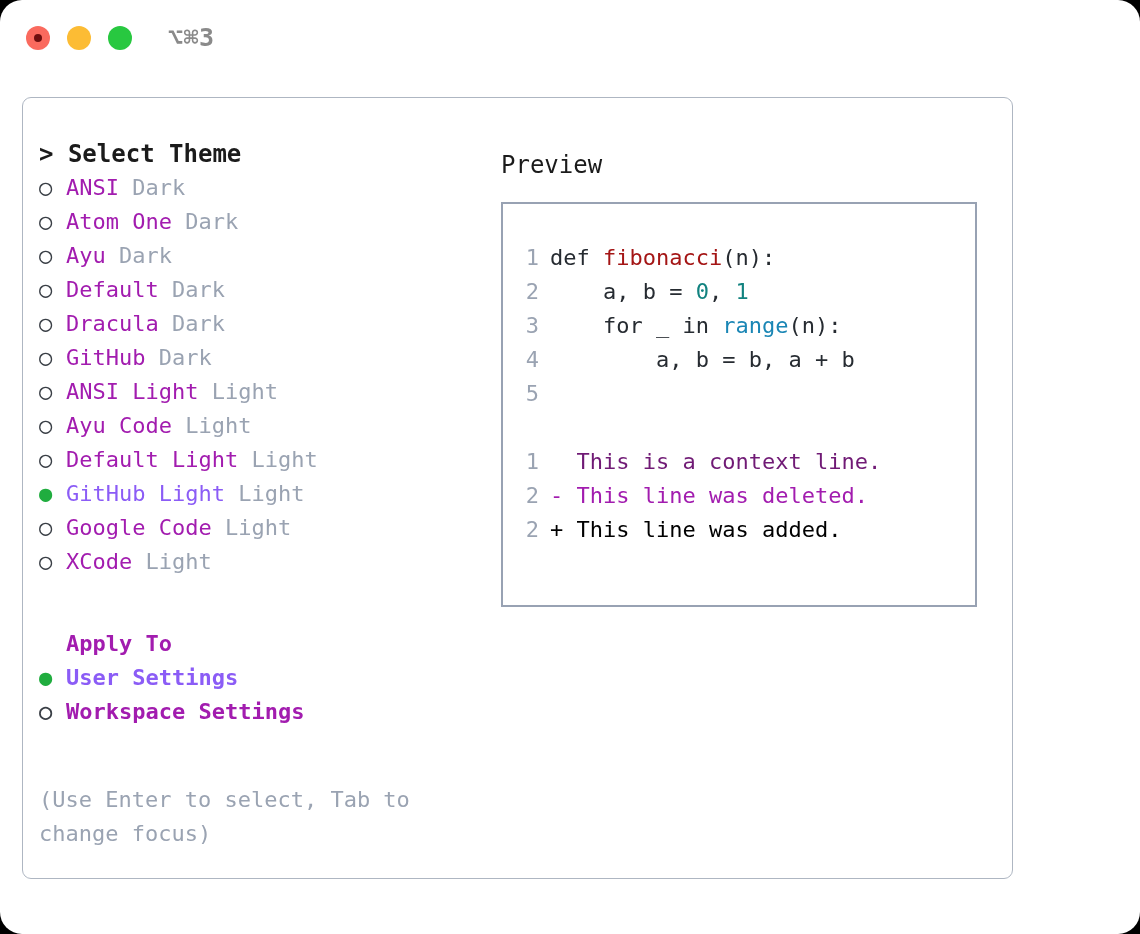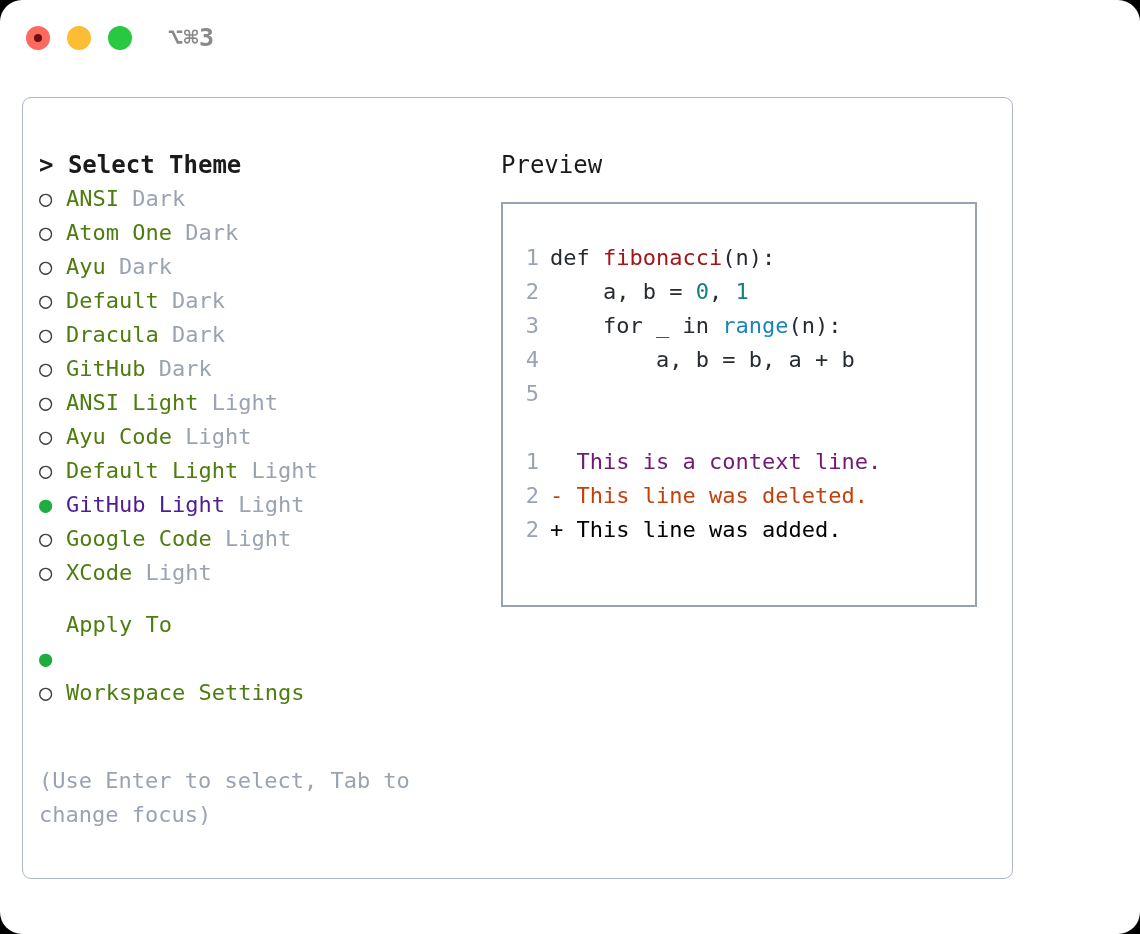--- a/index.html
+++ b/index.html
@@ -85,21 +85,21 @@
   .panel-body {
     position: absolute;
     left: 0; top: 0;
     width: 100%; height: 100%;
   }
 
   
   .left-col {
     position: absolute;
     left: 16px;
-    top: 50px;
+    top: 39px;
     width: 440px;
   }
 
   .section-title {
     font-size: 24px;
     font-weight: 700;
     color: #1b1b1b;
     line-height: 34px;
     white-space: pre;
     letter-spacing: 0px;
@@ -118,25 +118,25 @@
     width: 27px;
     flex: 0 0 27px;
     text-align: left;
     font-size: 22px;
     line-height: 34px;
   }
   .marker-empty { color: #3a3f46; }
   .marker-filled { color: #20ad3f; }
   .marker-blank { color: transparent; }
 
-  .opt-label { color: #4d7c0f; }
-  .opt-label.sel { color: #4c1d95; }
+  .opt-label { color: #a21caf; }
+  .opt-label.sel { color: #8b5cf6; }
   .opt-variant { color: #9aa3b2; }
 
-  .apply-section { margin-top: 18px; }
+  .apply-section { margin-top: 48px; font-weight: bold; }
 
   .hint {
     margin-top: 54px;
     font-size: 22px;
     line-height: 34px;
     color: #9aa3b2;
     width: 400px;
     white-space: normal;
     word-spacing: 0px;
   }
@@ -186,21 +186,21 @@
     margin-right: 11px;
   }
   .code-text { color: #262b31; }
   .tok-fn   { color: #a41515; }
   .tok-call { color: #1a86b5; }
   .tok-num  { color: #11827f; }
 
   .code-gap { height: 34px; }
 
   .diff-ctx { color: #701a75; }
-  .diff-del { color: #c2410c; }
+  .diff-del { color: #a21caf; }
   .diff-add { color: #000000; }
 </style>
 </head>
 <body>
 
 <div class="window">
 
   <div class="titlebar">
     <div class="lights">
       <span class="light light-close"></span>
@@ -231,21 +231,21 @@
             <div class="opt-row"><span class="marker marker-empty">○</span><span class="opt-label">Google Code</span><span class="opt-variant"> Light</span></div>
             <div class="opt-row"><span class="marker marker-empty">○</span><span class="opt-label">XCode</span><span class="opt-variant"> Light</span></div>
           </div>
 
         <div class="apply-section">
           <div class="opt-row">
             <span class="marker marker-blank">&nbsp;</span>
             <span class="opt-label">Apply To</span>
           </div>
           <div id="apply-list">
-              <div class="opt-row"><span class="marker marker-filled">●</span></div>
+              <div class="opt-row"><span class="marker marker-filled">●</span><span class="opt-label sel">User Settings</span></div>
               <div class="opt-row"><span class="marker marker-empty">○</span><span class="opt-label">Workspace Settings</span></div>
             </div>
         </div>
 
         <div class="hint">(Use Enter to select, Tab to change focus)</div>
       </div>
 
       <div class="right-col">
         <div class="preview-title">Preview</div>
 

